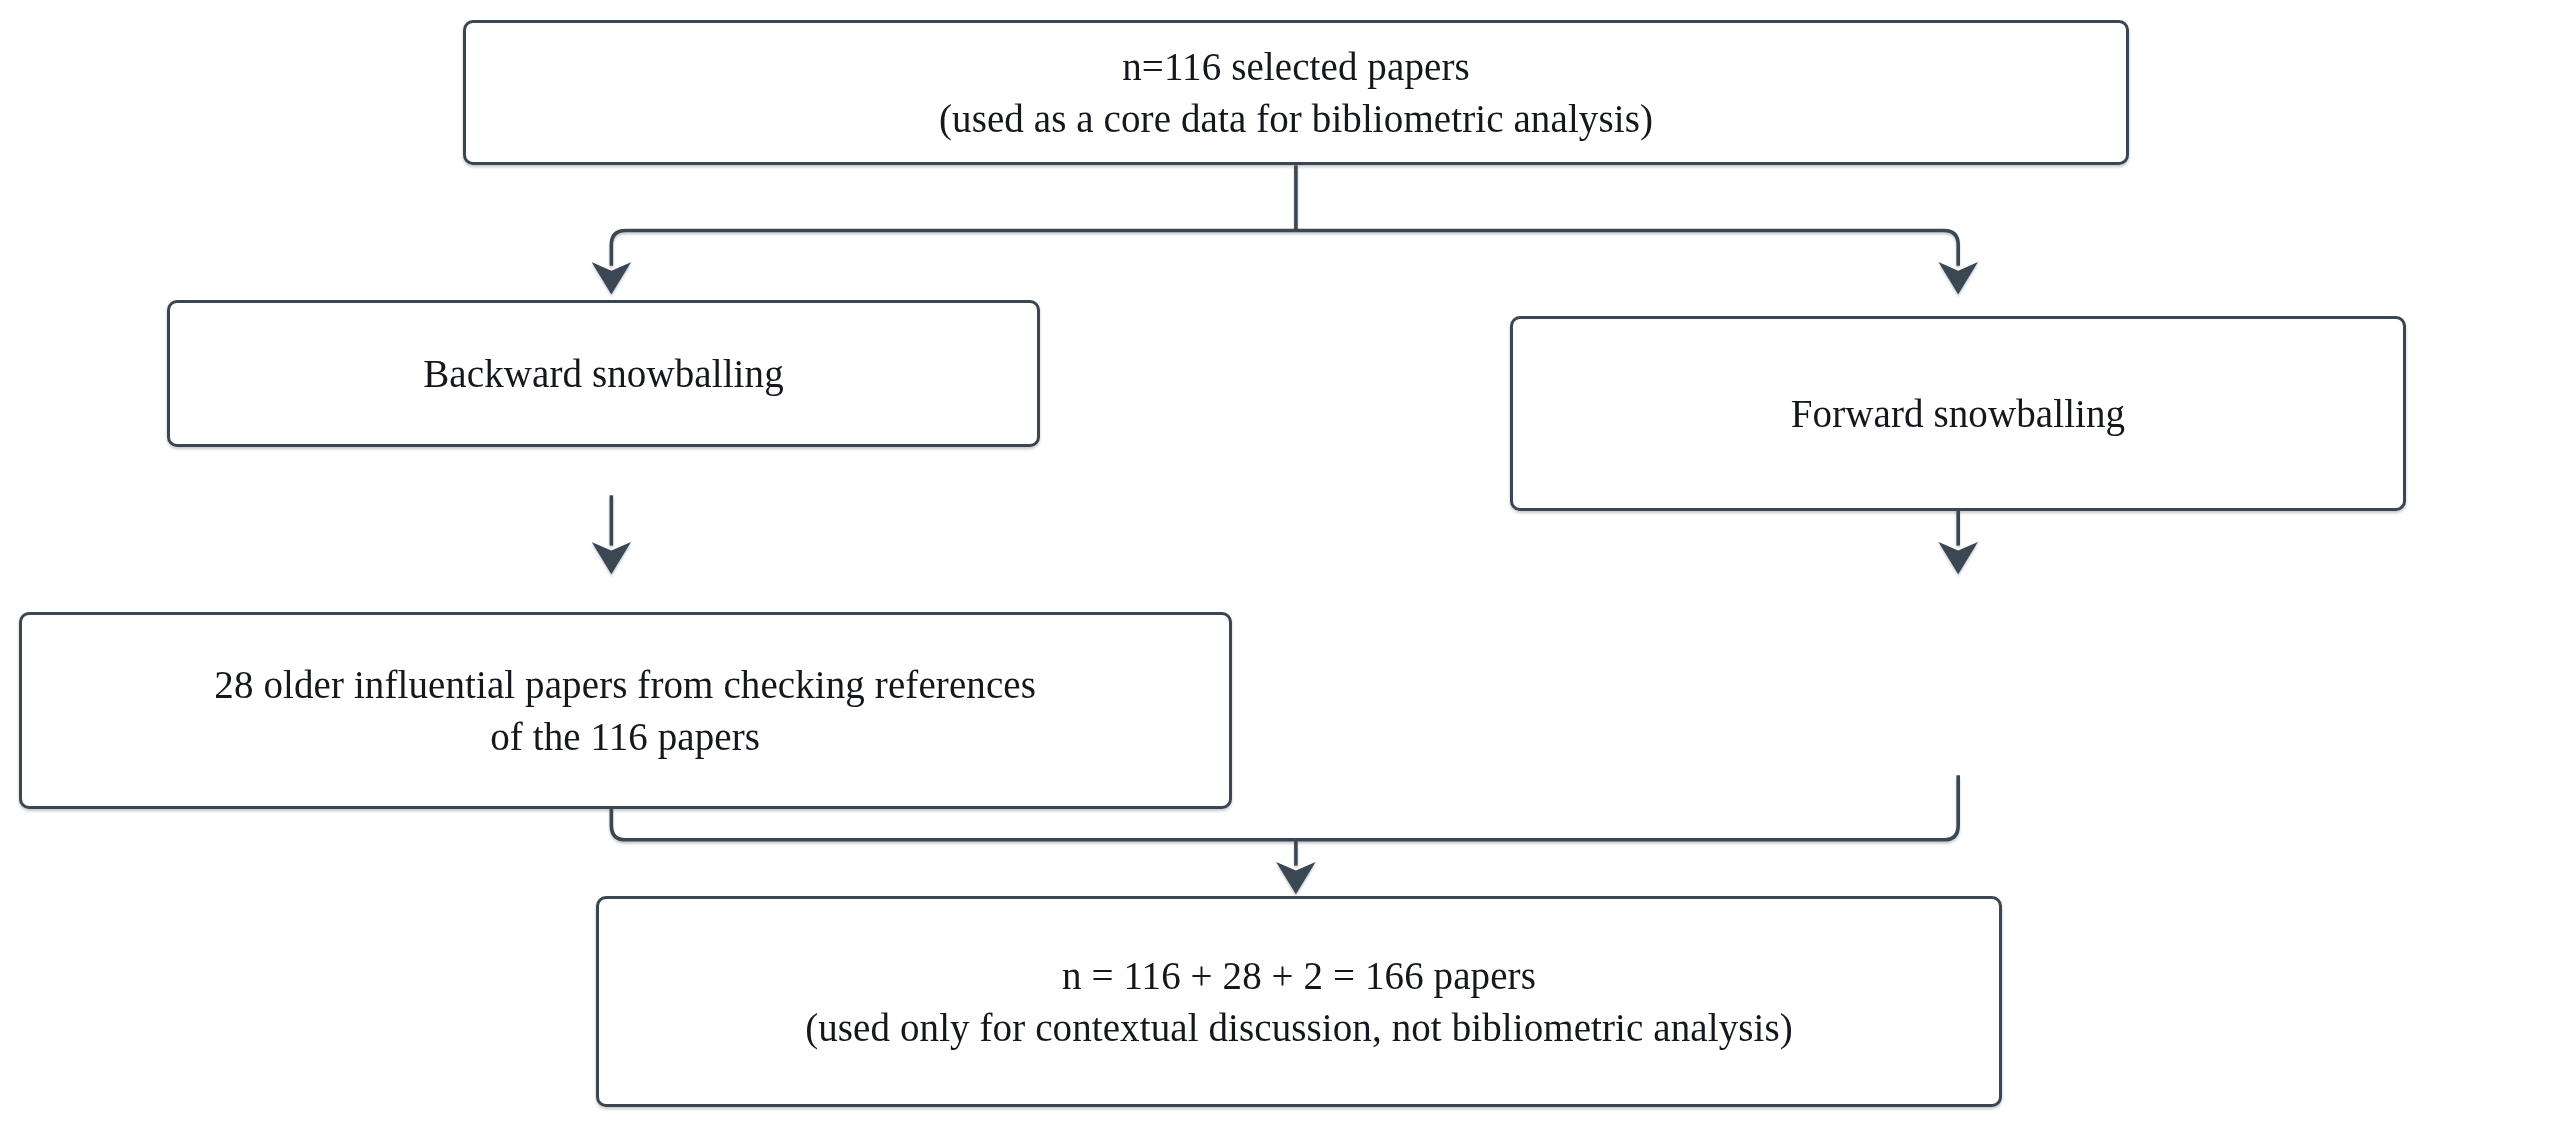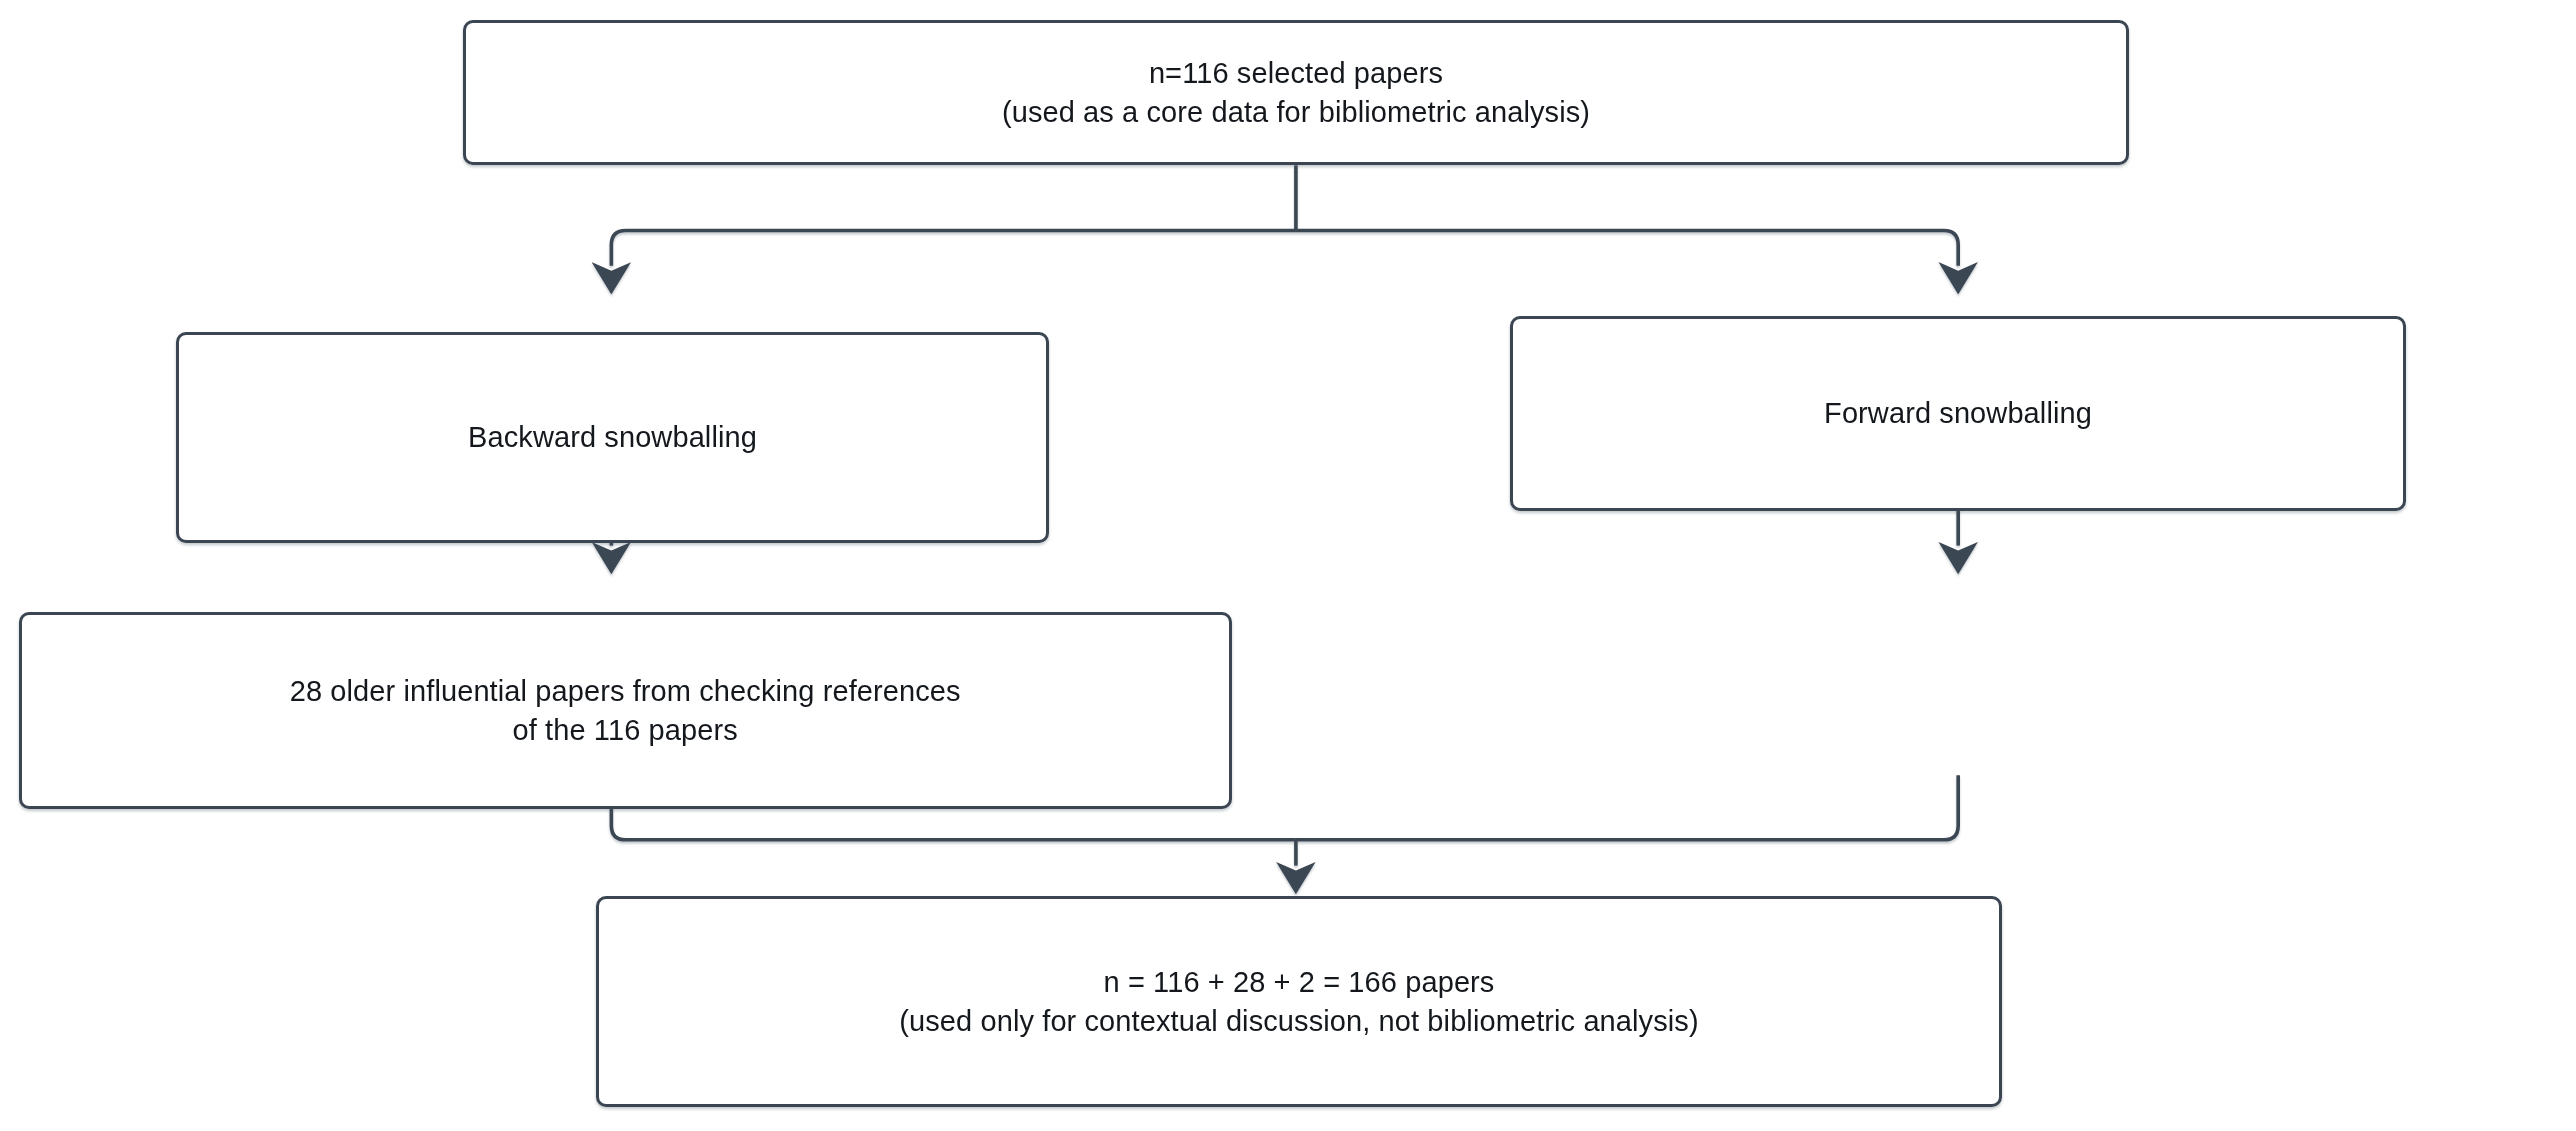--- a/index.html
+++ b/index.html
@@ -38,30 +38,31 @@
     text-align: center;
     color: #111418;
     filter: drop-shadow(0px 2.2px 1.4px rgba(70, 85, 100, 0.33));
     z-index: 2;
   }
   .node-label {
     display: block;
     width: 100%;
     padding: 0 2px;
     box-sizing: border-box;
-    font-size: 29px;
+    font-size: 39px;
     line-height: 1.33;
     letter-spacing: 0.1px;
     white-space: pre-line;
     color: #14181d;
+    font-family: Liberation Serif, serif;
   }
 
   
   #node-core        { left: 463px;  top: 20px;   width: 1666px; height: 145px; }
-  #node-backward    { left: 176px;  top: 300px;  width: 873px; height: 211px; margin-top: 32px; }
+  #node-backward    { left: 167px;  top: 300px;  width: 873px; height: 147px; }
   #node-forward     { left: 1510px; top: 316px;  width: 896px; height: 195px; }
   #node-backward-result { left: 18.7px;   top: 612px;  width: 1213px; height: 197px; }
   #node-forward-result  { left: 1351px; top: 578px;  width: 1206px; height: 197px; }
   #node-total       { left: 596px;  top: 896px; width: 1406px; height: 211px; }
 </style>
 </head>
 <body>
 
 <div id="canvas">
 

